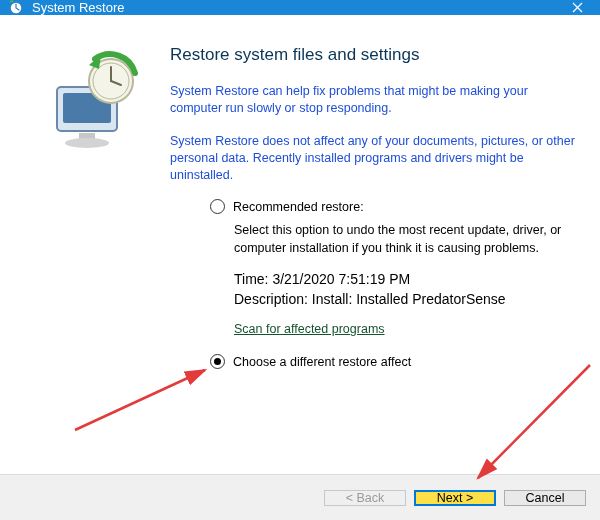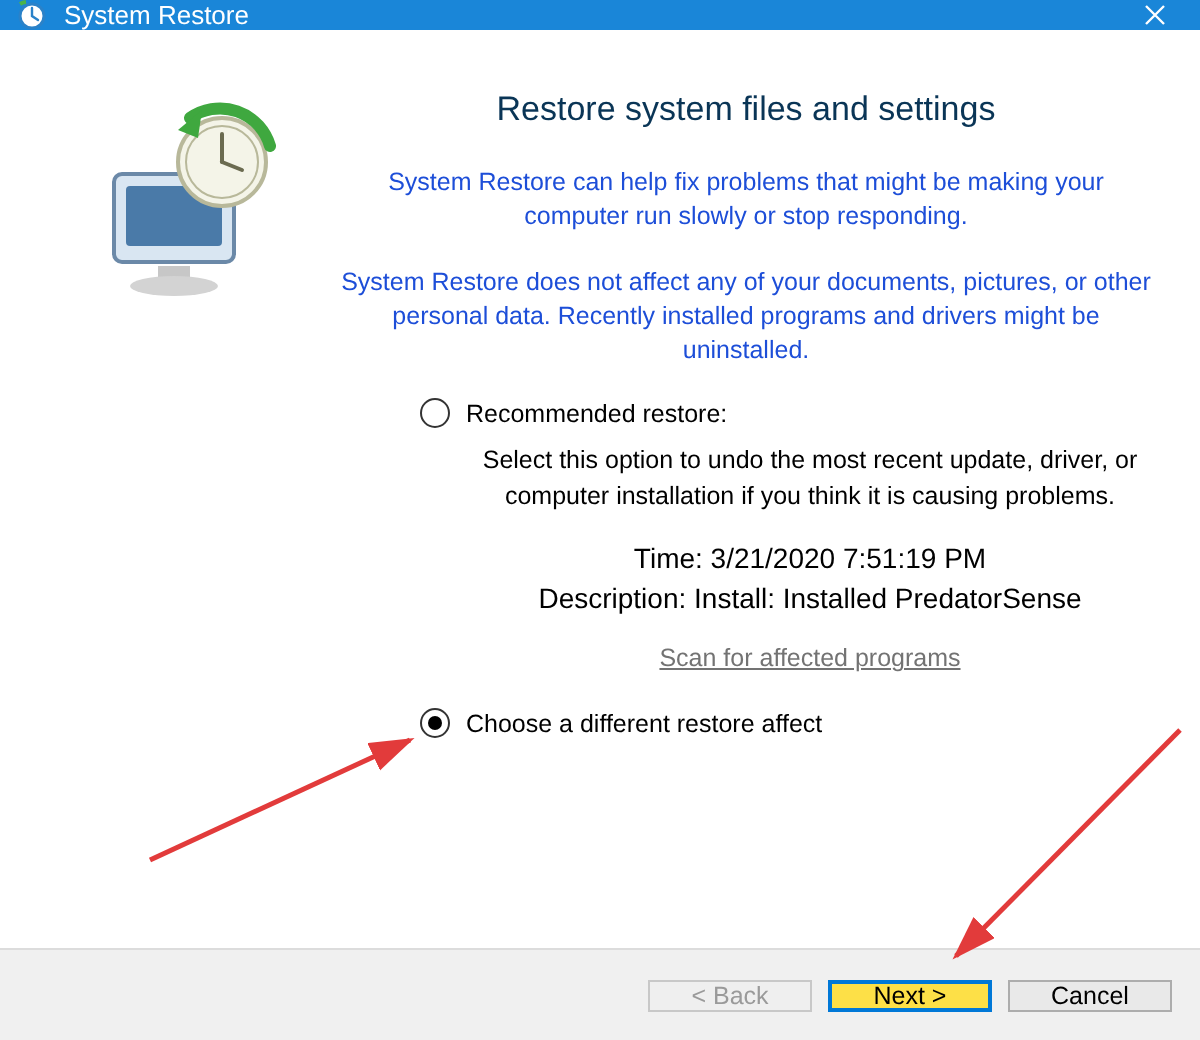--- a/index.html
+++ b/index.html
@@ -45,21 +45,20 @@
   }
   .left-col {
     width: 140px;
     display: flex;
     justify-content: center;
     padding-top: 10px;
   }
   .right-col {
     flex: 1;
     padding-left: 6px;
-    text-align: center;
   }
   h1.heading {
     font-size: 17px;
     font-weight: 400;
     color: #0a3556;
     margin: 10px 0 18px 0;
   }
   p.para {
     font-size: 12.5px;
     margin: 0 0 16px 0;
@@ -104,21 +103,21 @@
     padding-left: 64px;
     font-size: 14px;
     margin-bottom: 4px;
   }
   .link-line {
     padding-left: 64px;
     margin-top: 14px;
     margin-bottom: 18px;
   }
   a.link {
-    color: #737373;
+    color: #14532d;
     text-decoration: underline;
     font-size: 12.5px;
     cursor: pointer;
   }
   .footer {
     position: absolute;
     bottom: 0; left: 0; right: 0;
     height: 46px;
     background: #f0f0f0;
     border-top: 1px solid #dcdcdc;

